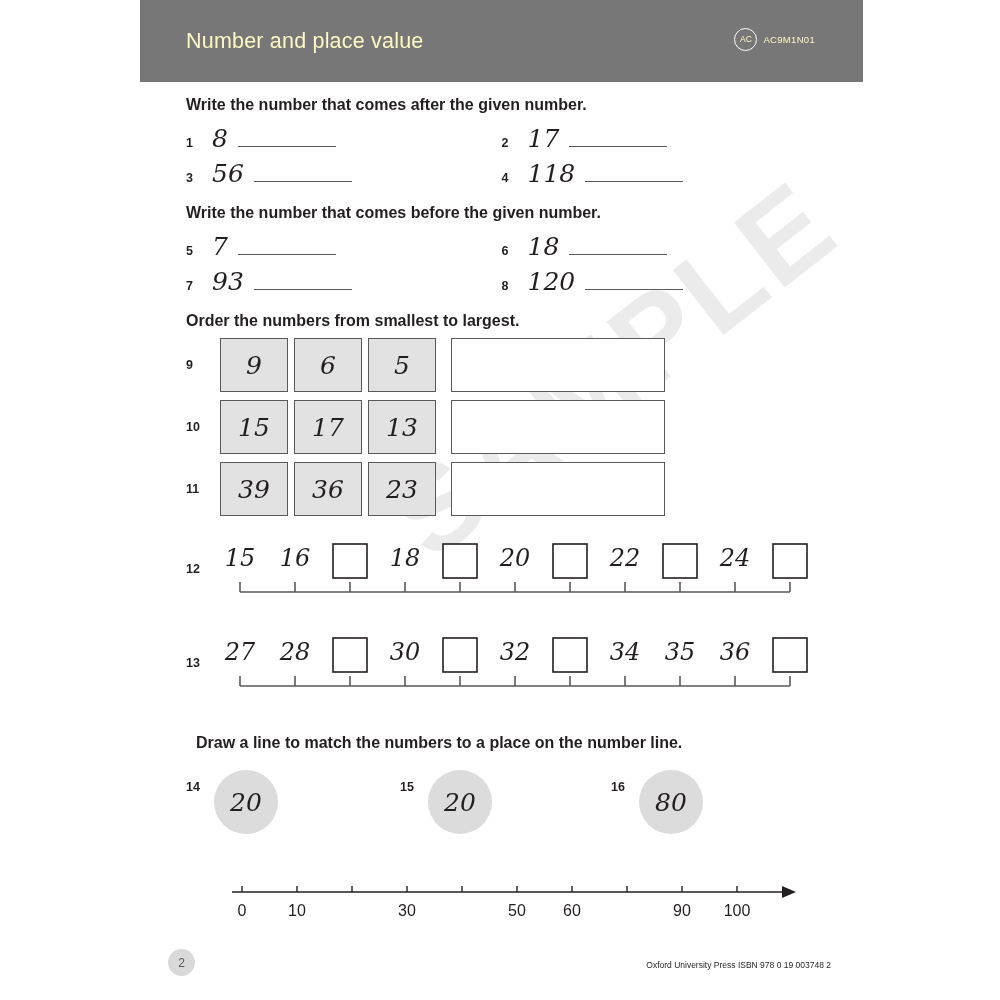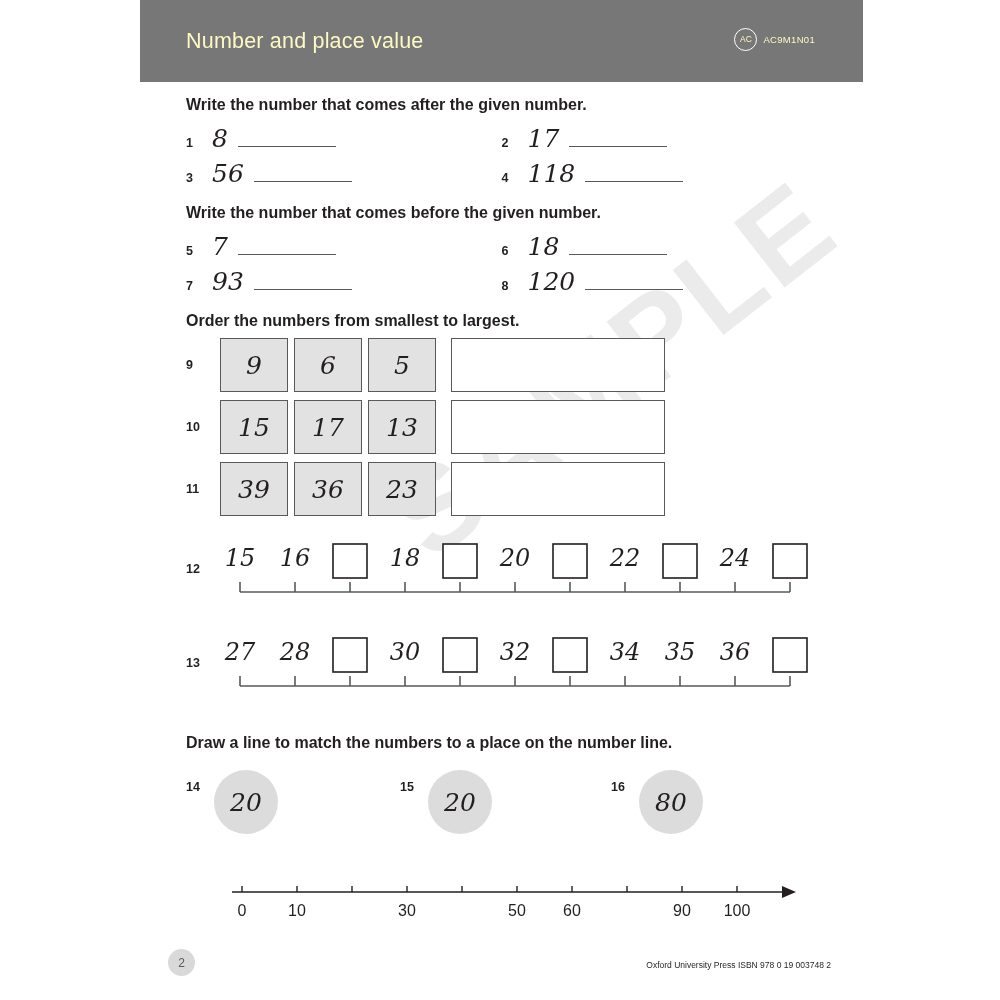--- a/index.html
+++ b/index.html
@@ -373,21 +373,21 @@
         <rect x="221" y="10" width="34" height="34" fill="#ffffff" stroke="#231f20" stroke-width="1.6"></rect>
         <text class="nl-num" x="293" y="32" text-anchor="middle">32</text>
         <rect x="331" y="10" width="34" height="34" fill="#ffffff" stroke="#231f20" stroke-width="1.6"></rect>
         <text class="nl-num" x="403" y="32" text-anchor="middle">34</text>
         <text class="nl-num" x="458" y="32" text-anchor="middle">35</text>
         <text class="nl-num" x="513" y="32" text-anchor="middle">36</text>
         <rect x="551" y="10" width="34" height="34" fill="#ffffff" stroke="#231f20" stroke-width="1.6"></rect>
       </svg>
     </div>
 
-    <p class="instruction" style="margin-top:28px;">Draw a line to match the numbers to a place on the number line.</p>
+    <p class="instruction" style="margin-top:28px;margin-left:10px;">Draw a line to match the numbers to a place on the number line.</p>
 
     <div class="match-row" style="margin-top:18px;">
       <span class="qnum" style="left:0px;">14</span>
       <div class="circ" style="left:28px; top:0px;">
         <span class="hw">20</span>
       </div>
       <span class="qnum" style="left:214px;">15</span>
       <div class="circ" style="left:242px; top:0px;">
         <span class="hw">20</span>
       </div>

